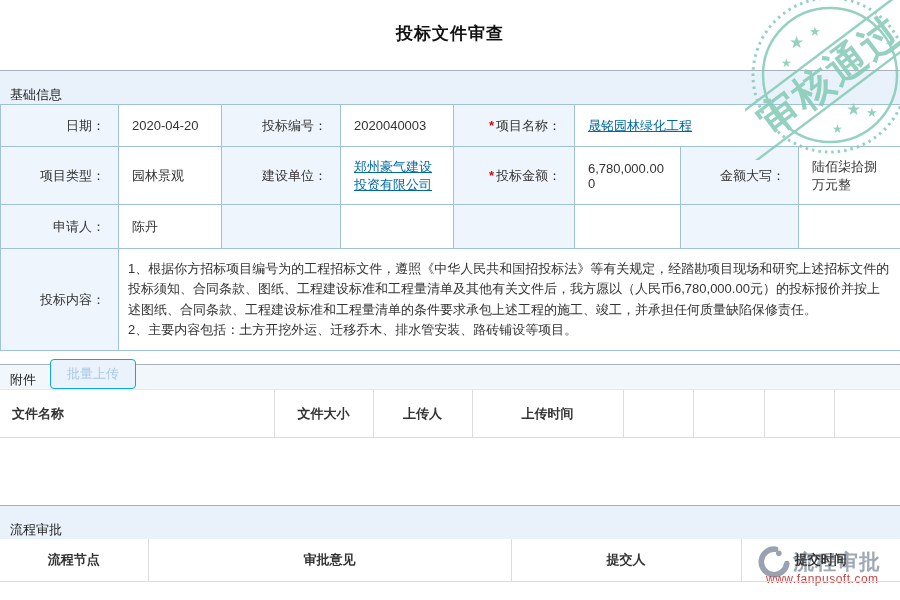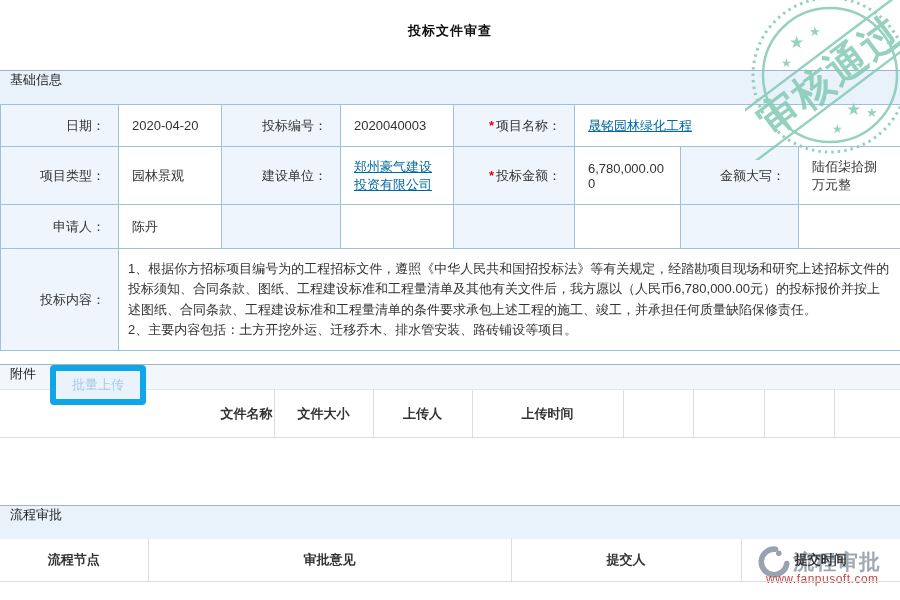--- a/index.html
+++ b/index.html
@@ -3,57 +3,57 @@
 <meta charset="utf-8">
 <style>
   html,body { margin:0; padding:0; background:#fff; }
   .page {
     width:900px; height:600px; position:relative; overflow:hidden;
     background:#fff; color:#333;
     font-family:"Liberation Sans","DejaVu Sans",sans-serif;
     font-size:13px;
   }
   .title-wrap { height:70px; box-sizing:border-box; padding-top:22px; text-align:center; }
-  .page-title { font-size:13px; font-weight:bold; color:#111; letter-spacing:1px; }
+  .page-title { font-size:17px; font-weight:bold; color:#111; letter-spacing:1px; }
 
   
   .band {
     height:34px; box-sizing:border-box; border-top:1px solid #a9b3bd;
-    background:#e9f2fa; display:flex; align-items:flex-start;
+    background:#e9f2fa; display:flex; align-items:flex-end;
     padding-left:10px; color:#222;
   }
   .band.attach-band { height:26px; background:#f2f7fb; border-bottom:1px solid #e3e9ef; gap:14px; }
 
   
   table { border-collapse:collapse; table-layout:fixed; width:900px; font-size:13px; }
   .basic-table td { border:1px solid #a0c2d8; padding:3px 13px; vertical-align:middle; word-break:break-all; }
   .basic-table td.lbl { background:#eef5fc; text-align:right; color:#333; }
   .basic-table td.val { background:#fff; text-align:left; }
   .r1 { height:42px; } .r2 { height:58px; } .r3 { height:44px; } .r4 { height:102px; }
   .req { color:#e60000; margin-right:2px; font-weight:bold; }
   a.cell-link { color:#0369a1; text-decoration:underline; }
   .content-cell { line-height:1.55; padding:6px 9px !important; }
 
   
   .upload-btn {
     display:inline-block; padding:5px 16px; font-size:13px;
-    color:#a7c8e6; background:#eaf3fb; border:6px solid #0ea5e9;
+    color:#a7c8e6; background:#eaf3fb; border:1px solid #0ea5e9;
     border-radius:4px; cursor:pointer; font-family:inherit;
   }
 
   
   .grid-table th {
     border:1px solid #ddd; border-top:none; font-weight:bold; color:#333;
     background:transparent; font-size:13px;
   }
   .grid-table th:first-child { border-left:none; }
   .grid-table th:last-child { border-right:none; }
   .attach-table th { height:45px; }
   .flow-table th { height:40px;margin-left:41px; }
-  .th-left { text-align:right; padding-left:24px; }
+  .th-left { text-align:left; padding-left:12px; }
   .spacer13 { height:13px; } .spacer67 { height:67px; }
 
   .flow-table { position:relative; z-index:2; }
 
   
   .stamp { position:absolute; left:745px; top:-10px; z-index:10; opacity:0.85; pointer-events:none; }
 
   
   .logo { position:absolute; left:758px; top:546px; z-index:1; opacity:0.95; }
   .logo-row { display:flex; align-items:center; gap:3px; }

